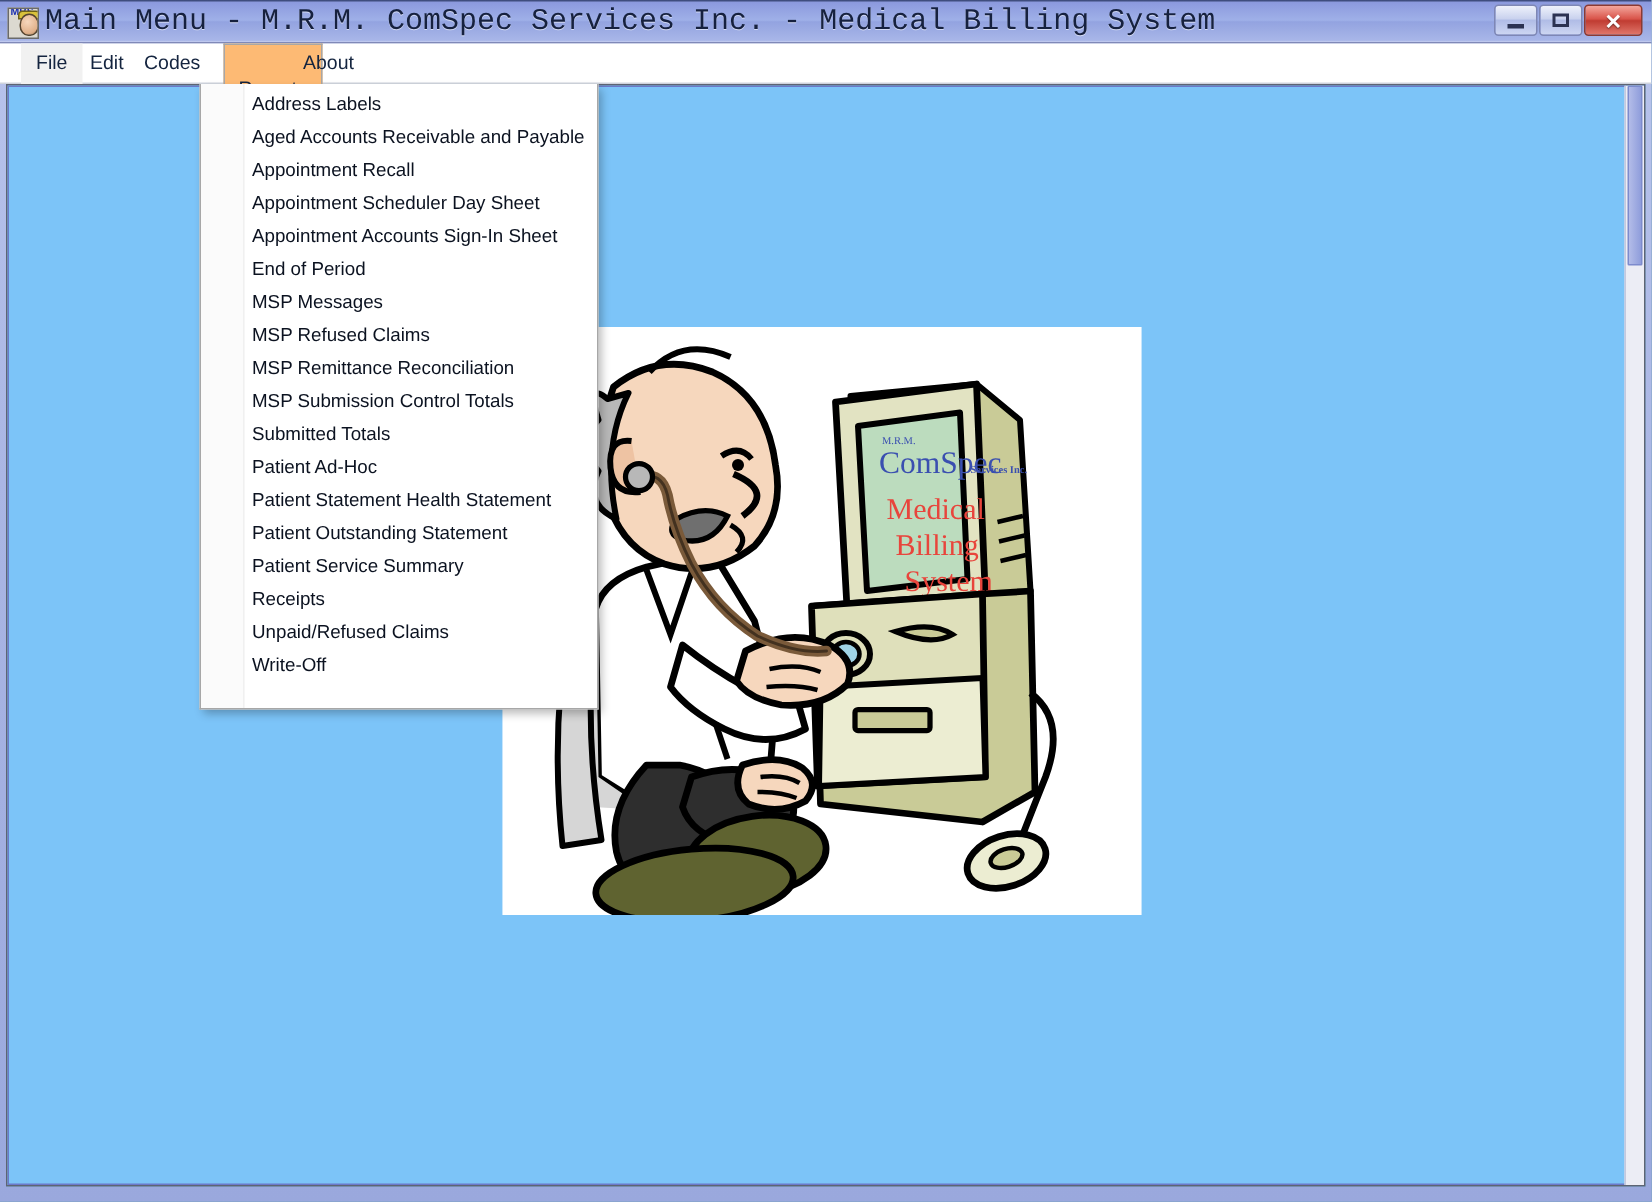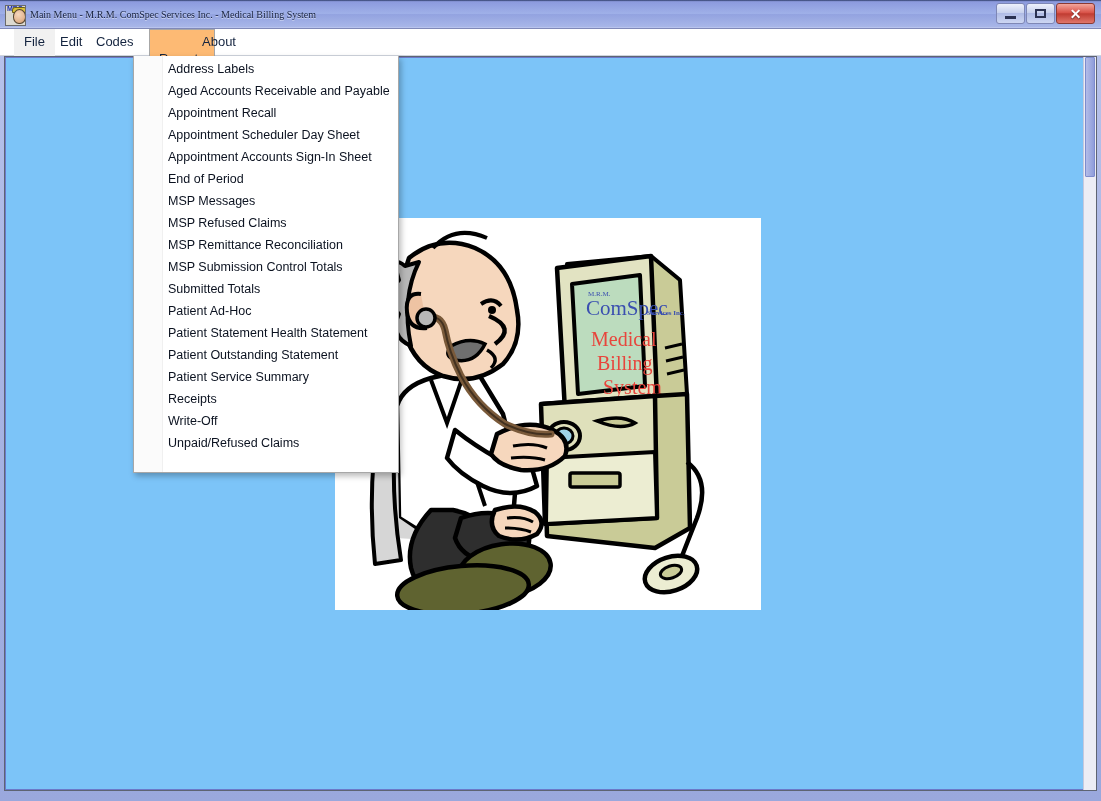--- a/index.html
+++ b/index.html
@@ -34,22 +34,22 @@
     position:absolute;left:7px;top:3px;width:11px;height:13px;border-radius:50% 50% 45% 45%;
     background:radial-gradient(circle at 40% 35%,#f6d7bd 0%,#e0b089 70%,#9c7550 100%);
     border:1px solid #55442f;
   }
   #title-icon .hat{
     position:absolute;left:6px;top:1px;width:13px;height:4px;border-radius:3px 3px 0 0;
     background:#d8c13a;border:1px solid #6d6117;
   }
   #title-text{
     position:absolute;left:30px;top:4px;height:21px;line-height:21px;
-    font-size:10px;color:#16213f;white-space:nowrap;
-    font-family:Liberation Serif, serif;
+    font-size:20px;color:#16213f;white-space:nowrap;
+    font-family:Liberation Mono, monospace;
     text-shadow:0 1px 0 rgba(255,255,255,.55);
   }
   #window-buttons{position:absolute;right:6px;top:3px;height:22px;display:flex;gap:1px;}
   .win-btn{
     width:29px;height:21px;box-sizing:border-box;
     border:1px solid #7e87b5;border-radius:3px;
     background:linear-gradient(180deg,#eef1fb 0%,#c9d2ee 45%,#b0bce6 50%,#cdd6f2 100%);
     display:flex;align-items:center;justify-content:center;
     position:relative;cursor:default;
   }
@@ -291,18 +291,18 @@
         <div class="dd-item">MSP Messages</div>
         <div class="dd-item">MSP Refused Claims</div>
         <div class="dd-item">MSP Remittance Reconciliation</div>
         <div class="dd-item">MSP Submission Control Totals</div>
         <div class="dd-item">Submitted Totals</div>
         <div class="dd-item">Patient Ad-Hoc</div>
         <div class="dd-item">Patient Statement Health Statement</div>
         <div class="dd-item">Patient Outstanding Statement</div>
         <div class="dd-item">Patient Service Summary</div>
         <div class="dd-item">Receipts</div>
+        <div class="dd-item">Unpaid/Refused Claims</div>
         <div class="dd-item">Write-Off</div>
-        <div class="dd-item">Unpaid/Refused Claims</div>
       </div>
   </div>
 
 </div>
 
 </body></html>

